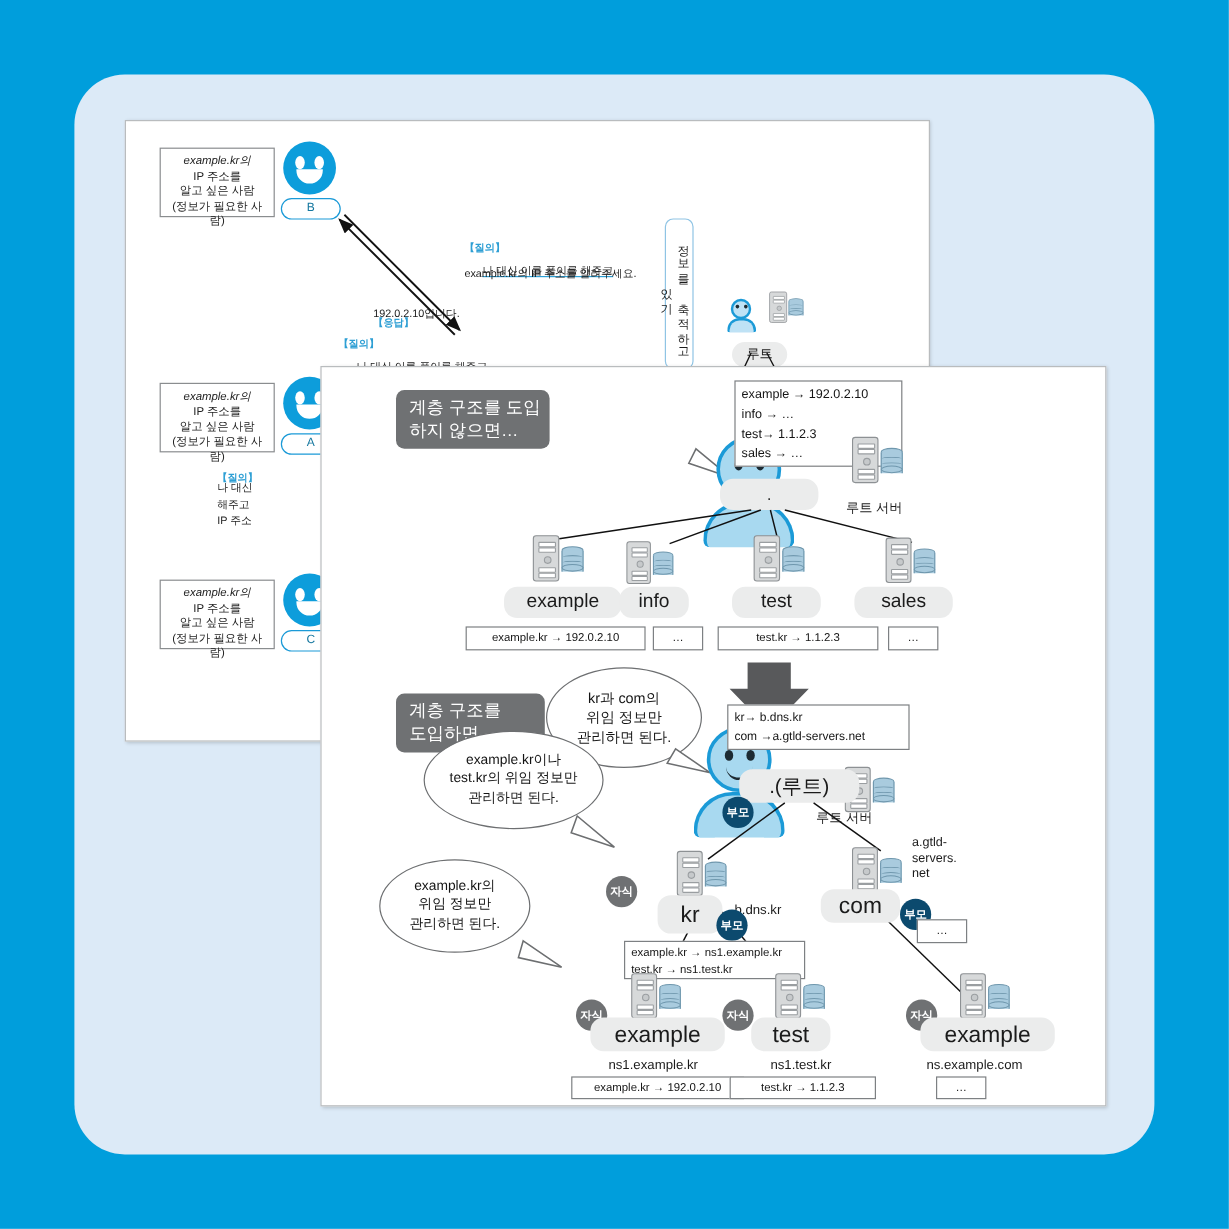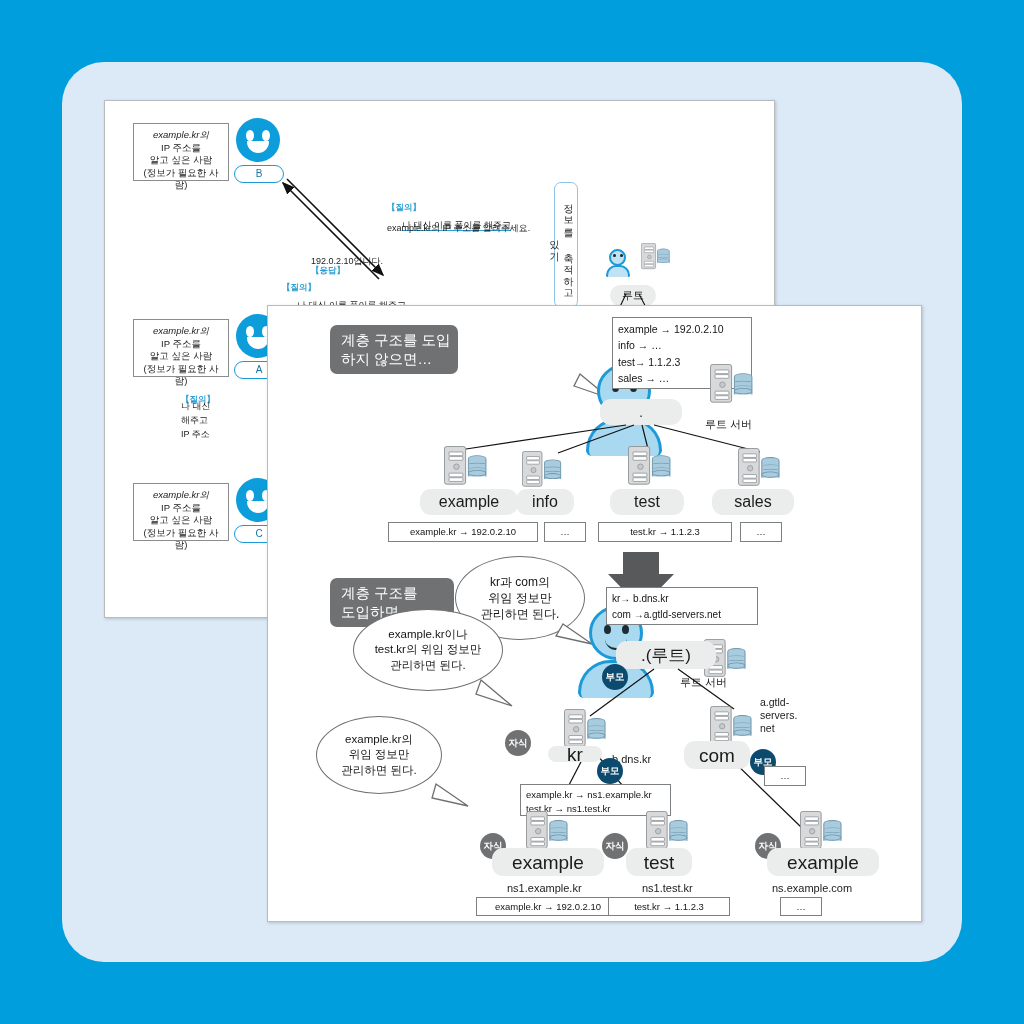--- a/index.html
+++ b/index.html
@@ -414,21 +414,21 @@
           <div class="sl" style="top:33px;"></div>
         </div>
       <div class="db" style="left:26px;top:10px;">
           <div class="top"></div>
           <div class="body"></div>
         <div class="rg" style="top:8px;"></div>
           <div class="rg" style="top:13px;"></div>
           <div class="bot"></div>
         </div>
     </div>
-    <div class="pill" style="left:280px;top:440px;width:54px;height:16px;font-size:19px;">kr</div>
+    <div class="pill" style="left:280px;top:440px;width:54px;height:32px;font-size:19px;">kr</div>
     <div class="t" style="left:344px;top:447px;font-size:11px;">b.dns.kr</div>
     <div class="badge child" style="left:237px;top:424px;">자식</div>
     <div class="badge parent" style="left:329px;top:452px;">부모</div>
     <div class="rec" style="left:252px;top:478px;width:151px;height:32px;font-size:9.5px;line-height:1.5;">example.kr → ns1.example.kr
 test.kr → ns1.test.kr</div>
 
     <div class="srv" style="left:442px;top:400px;transform:scale(.9);transform-origin:0 0;">
       <div class="box">
           <div class="sl" style="top:5px;"></div>
           <div class="sl" style="top:10px;"></div>

